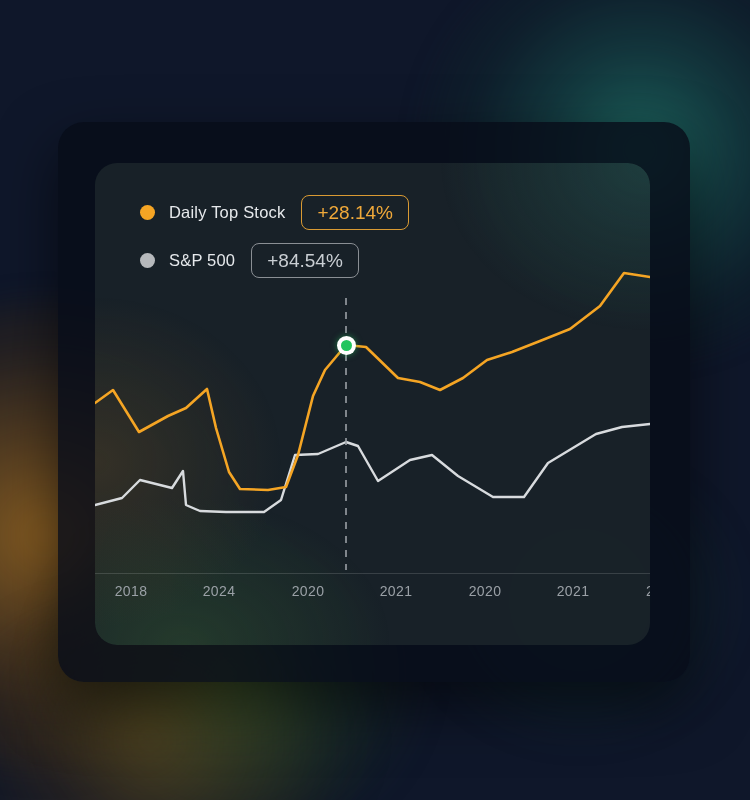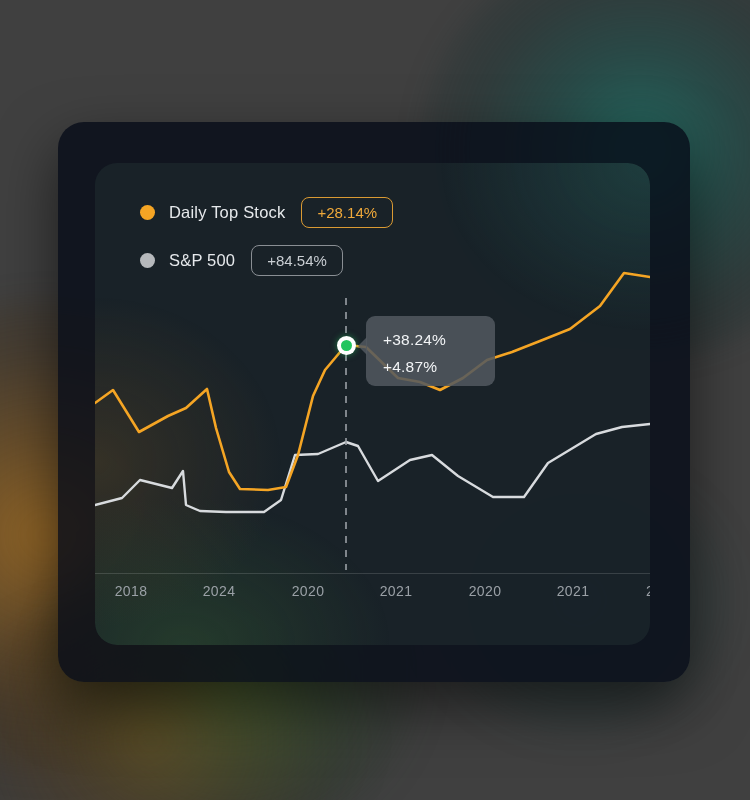--- a/index.html
+++ b/index.html
@@ -14,21 +14,21 @@
     overflow: hidden;
     font-family: "Liberation Sans", "DejaVu Sans", sans-serif;
     position: relative;
   }
 
   #stage {
     position: absolute;
     left: 0; top: 0;
     width: 750px;
     height: 800px;
-    background: #404040;
+    background: #0f172a;
     overflow: hidden;
   }
 
   
   .glow {
     position: absolute;
     border-radius: 50%;
     pointer-events: none;
   }
   .glow-teal {
@@ -139,21 +139,21 @@
     font-size: 16.5px;
     color: #e6e9ec;
     letter-spacing: 0.2px;
     white-space: nowrap;
   }
   .legend-badge {
     margin-left: 16px;
     border-radius: 8px;
     border: 1.4px solid #8a8f94;
     color: #c9ced3;
-    font-size: 15px;
+    font-size: 19px;
     padding: 7px 15px;
     white-space: nowrap;
     line-height: 1;
   }
   .legend-badge.accent {
     border-color: #d99a33;
     color: #f0a93a;
   }
 
   
@@ -263,25 +263,20 @@
         <span class="legend-dot gray"></span>
         <span class="legend-label">S&amp;P 500</span>
         <span class="legend-badge">+84.54%</span>
       </div>
     </div>
 
     <div id="marker" style="left: 241.5px; top: 172.5px;">
       <div id="marker-core" style="background: rgb(34, 197, 94);"></div>
     </div>
 
-    <div id="tooltip" style="left: 271px; top: 153px;">
-      <div id="tooltip-notch"></div>
-      <span class="tooltip-line l1">+38.24%</span>
-      <span class="tooltip-line l2">+4.87%</span>
-    </div>
 
     <div id="x-axis-line"></div>
     <div id="x-axis">
         <span class="x-tick" style="left: 36px;">2018</span>
         <span class="x-tick" style="left: 124px;">2024</span>
         <span class="x-tick" style="left: 213px;">2020</span>
         <span class="x-tick" style="left: 301px;">2021</span>
         <span class="x-tick" style="left: 390px;">2020</span>
         <span class="x-tick" style="left: 478px;">2021</span>
         <span class="x-tick" style="left: 555px;">2</span>

